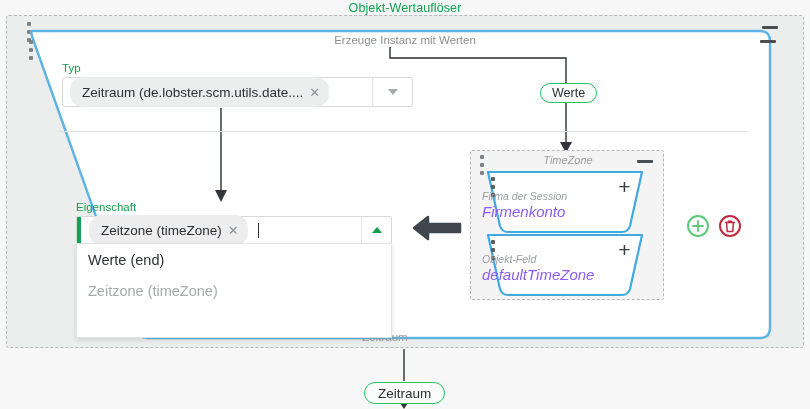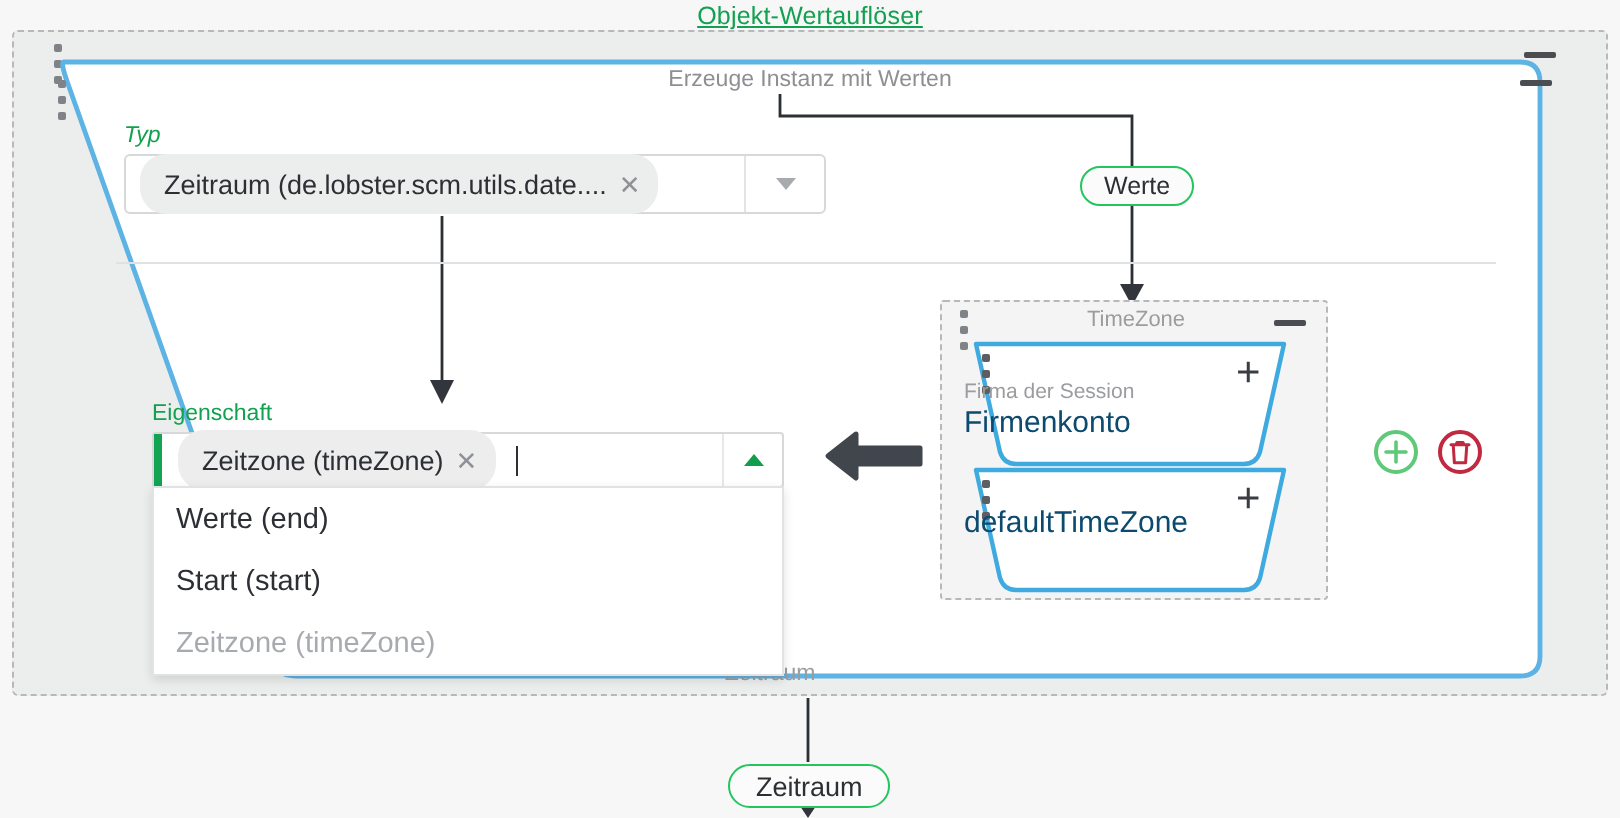--- a/index.html
+++ b/index.html
@@ -9,21 +9,20 @@
     font-family: "Liberation Sans", sans-serif;
     overflow: hidden;
   }
   #stage { position: relative; width: 810px; height: 409px; background: #f7f7f7; }
 
   
   .resolver-title {
     position: absolute; left: 0; top: 1px; width: 810px;
     text-align: center; font-size: 12.5px; color: #0f9d58; color: #12a150;
     letter-spacing: .1px;
-    text-decoration: underline;
   }
   .outer-title {
     position: absolute; left: 0; top: 19px; width: 810px;
     text-align: center; font-size: 11.5px; color: #8d8f92;
   }
   .inner-title {
     position: absolute; left: 0; top: 34px; width: 810px;
     text-align: center; font-size: 11.5px; color: #8d8f92;
   }
   .inner-footer {
@@ -121,34 +120,34 @@
     padding-left: 11px; font-size: 14.5px; color: #2c2f33; cursor: pointer;
   }
   .dd-item.disabled { color: #a7aaae; }
 
   
   .big-arrow { position: absolute; left: 410px; top: 213px; }
 
   
   .tz-panel {
     position: absolute; left: 470px; top: 150px; width: 194px; height: 150px;
-    border: 1px dashed #b6b8bb; background: #f4f4f5; border-radius: 2px;
+    border: 1px dashed #b6b8bb; background: #f4f4f5; border-radius: 2px; font-style: italic;
   }
   .tz-title {
     position: absolute; left: 0; top: 3px; width: 194px;
     text-align: center; font-size: 11px; color: #9a9c9f;
   }
   .trap { position: absolute; }
   .trap svg { display: block; }
   .trap-lines {
     position: absolute; left: 0; top: 0; width: 100%;
     text-align: left; pointer-events: none;
   }
   .trap-sub { font-size: 10.5px; color: #9a9c9f; line-height: 13px; }
-  .trap-main { font-size: 15px; color: #0c4a6e; line-height: 18px; }
+  .trap-main { font-size: 15px; color: #8b5cf6; line-height: 18px; }
   .plus-glyph {
     position: absolute; font-size: 21px; color: #3a3d42; line-height: 1;
     font-family: "Liberation Sans", sans-serif;
   }
 
   
   .act {
     position: absolute; width: 22px; height: 22px; border-radius: 50%;
     display: flex; align-items: center; justify-content: center;
     font-size: 14px; cursor: pointer;
@@ -207,21 +206,21 @@
     <path d="M 221 108 L 221 192" fill="none" stroke="#2c2f33" stroke-width="1.4"></path>
     <polygon points="215,190 227,190 221,202" fill="#32363c"></polygon>
 
     <path d="M 404 349 L 404 381" fill="none" stroke="#2c2f33" stroke-width="1.4"></path>
     <path d="M 404 404 L 404 400" fill="none" stroke="#2c2f33" stroke-width="1.4"></path>
     <polygon points="398,400 410,400 404,409" fill="#32363c"></polygon>
   </svg>
 
   <div class="divider"></div>
 
-  <div class="field-label" style="left:62px; top:62px;font-style:italic;">Typ</div>
+  <div class="field-label" style="left:62px; top:62px;">Typ</div>
   <div class="typ-select">
     <span class="chip">
       <span>Zeitraum (de.lobster.scm.utils.date....</span>
       <span class="x">✕</span>
     </span>
     <span class="typ-caret">
       <span class="caret-down"></span>
     </span>
   </div>
 
@@ -233,21 +232,20 @@
       <span class="x">✕</span>
     </span>
     <span class="text-caret"></span>
     <span class="eig-caret">
       <span class="caret-up"></span>
     </span>
   </div>
 
   <div class="dropdown">
     <div class="dd-item">Werte (end)</div>
-    <div class="dd-item">Start (start)</div>
     <div class="dd-item disabled">Zeitzone (timeZone)</div>
   </div>
 
   <div class="pill werte">Werte</div>
 
   <div class="big-arrow">
     <svg width="52" height="30" viewBox="0 0 52 30">
       <path d="M 18 4 L 4 15 L 18 26 L 18 19 L 50 19 L 50 11 L 18 11 Z" fill="#41454c" stroke="#41454c" stroke-width="2.5" stroke-linejoin="round"></path>
     </svg>
   </div>
@@ -281,20 +279,21 @@
       <svg width="166" height="67" viewBox="0 0 166 67">
         <path d="M 6 4 L 160 4 L 148 58 Q 146 64 140 64 L 26 64 Q 20 64 18 58 Z" fill="#ffffff" stroke="#3eaae0" stroke-width="2.2" stroke-linejoin="round"></path>
       </svg>
       <div class="grip" style="left:9px; top:9px;">
         <i></i>
           <i></i>
           <i></i>
       </div>
       <span class="plus-glyph" style="left:136px; top:8px;">+</span>
       <div class="trap-lines" style="top:22px;">
+        <div class="trap-sub">Objekt-Feld</div>
         <div class="trap-main">defaultTimeZone</div>
       </div>
     </div>
   </div>
 
   <div class="act add">
     <svg width="12" height="12" viewBox="0 0 12 12">
       <path d="M6 1 L6 11 M1 6 L11 6" stroke="#5fc97a" stroke-width="1.8" stroke-linecap="round"></path>
     </svg>
   </div>

